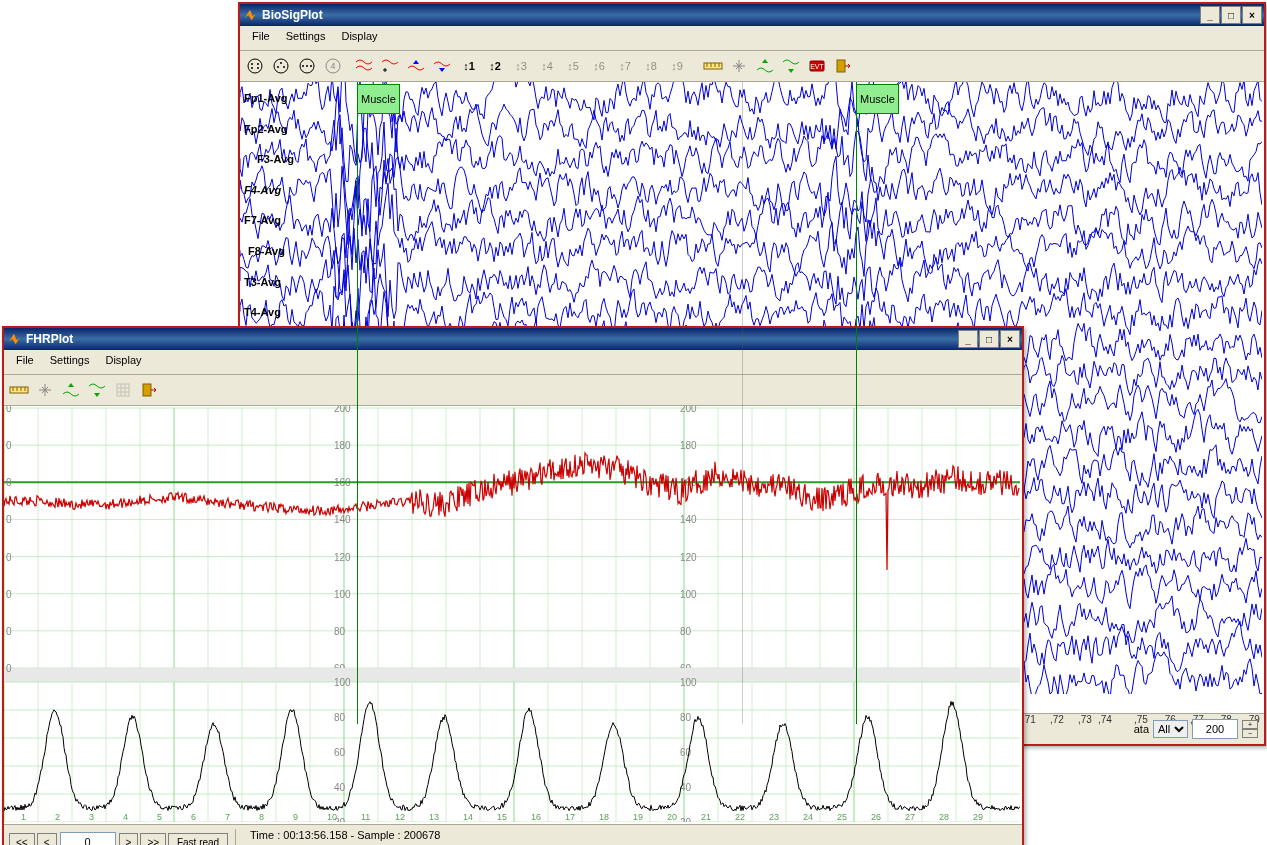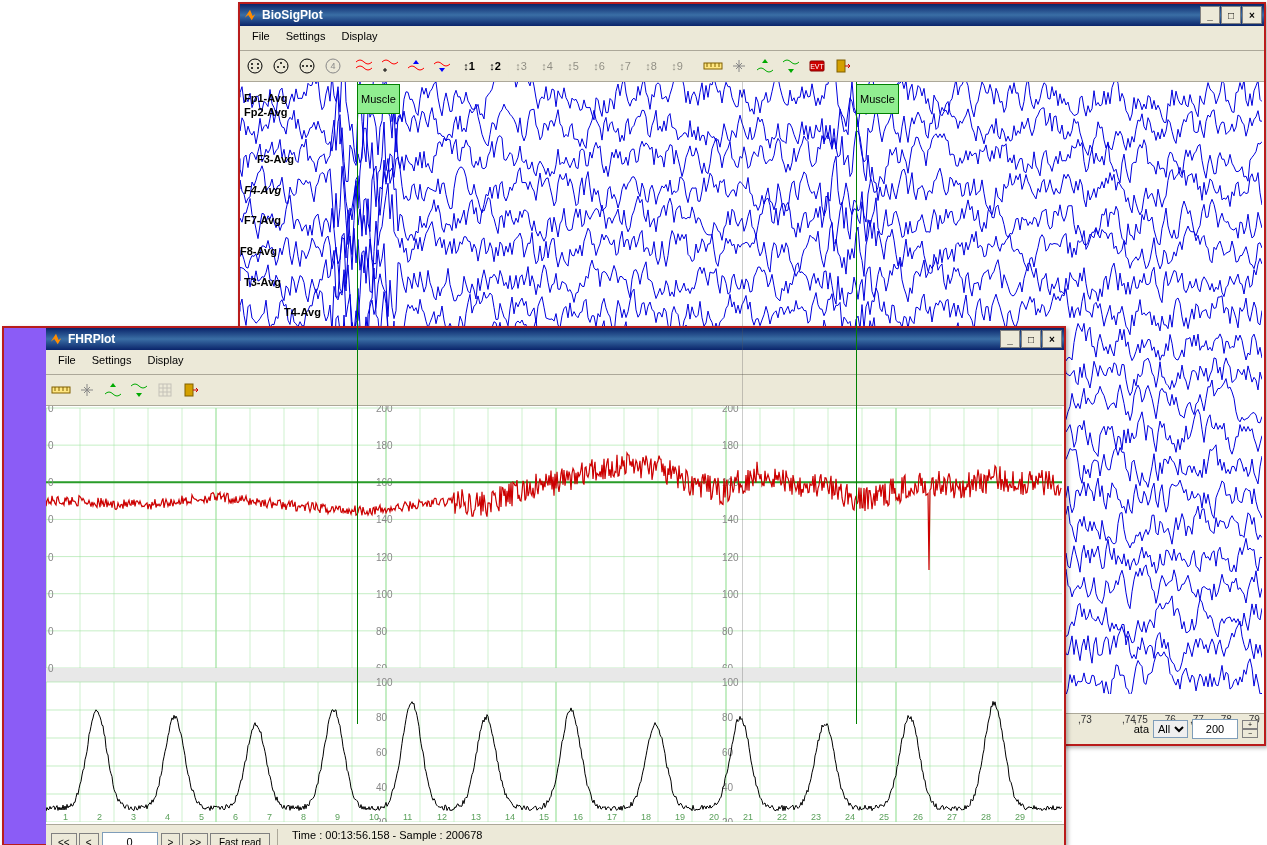--- a/index.html
+++ b/index.html
@@ -180,53 +180,53 @@
         <path d="M0 535.5 L0 523.8 L2 533.7 L4 537.2 L6 549.5 L8 537.4 L10 544.4 L12 552.5 L14 532.6 L16 546.5 L18 537.7 L20 534.0 L22 536.2 L24 539.9 L26 546.3 L28 555.2 L30 540.6 L32 542.3 L34 543.8 L36 542.8 L38 535.3 L40 548.9 L42 531.2 L44 527.6 L46 528.3 L48 519.3 L50 538.9 L52 532.7 L54 521.7 L56 534.1 L58 525.1 L60 527.5 L62 518.3 L64 520.1 L66 529.4 L68 526.1 L70 522.3 L72 514.1 L74 533.6 L76 528.7 L78 519.0 L80 519.3 L82 538.2 L84 527.1 L86 539.8 L88 540.9 L90 544.1 L92 503.6 L94 529.4 L96 504.0 L98 495.2 L100 516.4 L102 553.9 L104 574.9 L106 575.4 L108 548.2 L110 533.3 L112 535.7 L114 571.1 L116 530.0 L118 525.3 L120 499.9 L122 523.7 L124 551.4 L126 525.4 L128 506.7 L130 487.3 L132 526.6 L134 515.6 L136 541.5 L138 506.5 L140 507.3 L142 488.8 L144 516.3 L146 544.6 L148 553.2 L150 568.4 L152 589.9 L154 590.1 L156 531.0 L158 519.2 L160 537.0 L162 542.3 L164 534.3 L166 533.3 L168 528.6 L170 526.3 L172 538.7 L174 528.7 L176 538.8 L178 535.7 L180 543.6 L182 528.7 L184 537.4 L186 537.6 L188 541.2 L190 527.3 L192 539.7 L194 550.1 L196 556.3 L198 536.9 L200 531.6 L202 539.0 L204 544.5 L206 533.7 L208 543.2 L210 532.1 L212 522.2 L214 532.2 L216 544.1 L218 535.3 L220 540.5 L222 530.2 L224 526.6 L226 524.3 L228 530.5 L230 531.8 L232 543.8 L234 537.7 L236 530.3 L238 543.2 L240 529.7 L242 520.4 L244 532.9 L246 524.2 L248 524.2 L250 537.6 L252 547.6 L254 541.4 L256 541.1 L258 546.5 L260 551.5 L262 542.6 L264 531.9 L266 545.0 L268 547.9 L270 546.2 L272 531.3 L274 546.5 L276 539.6 L278 547.1 L280 544.3 L282 527.2 L284 530.3 L286 543.2 L288 549.0 L290 543.8 L292 537.3 L294 530.3 L296 527.0 L298 529.1 L300 539.3 L302 532.0 L304 534.0 L306 541.6 L308 549.7 L310 530.4 L312 535.6 L314 535.7 L316 530.6 L318 540.2 L320 540.2 L322 548.8 L324 548.0 L326 542.6 L328 528.9 L330 536.7 L332 541.2 L334 536.5 L336 529.5 L338 533.9 L340 526.8 L342 538.6 L344 539.3 L346 549.8 L348 550.5 L350 533.3 L352 547.6 L354 541.9 L356 540.9 L358 546.6 L360 540.0 L362 534.9 L364 541.9 L366 526.0 L368 543.0 L370 534.2 L372 539.1 L374 545.1 L376 550.3 L378 551.9 L380 536.3 L382 543.8 L384 548.0 L386 545.7 L388 543.5 L390 528.7 L392 530.4 L394 535.3 L396 524.4 L398 520.3 L400 520.9 L402 520.2 L404 517.9 L406 513.4 L408 535.3 L410 546.0 L412 537.9 L414 541.3 L416 544.2 L418 542.1 L420 545.7 L422 528.4 L424 519.4 L426 528.6 L428 525.6 L430 525.1 L432 534.6 L434 546.5 L436 549.7 L438 541.9 L440 534.5 L442 542.9 L444 531.8 L446 544.9 L448 549.5 L450 542.7 L452 529.6 L454 524.5 L456 531.6 L458 529.2 L460 531.4 L462 520.4 L464 513.5 L466 535.9 L468 527.6 L470 532.5 L472 524.4 L474 528.9 L476 528.0 L478 528.7 L480 527.4 L482 540.8 L484 529.4 L486 523.0 L488 527.4 L490 539.7 L492 534.8 L494 538.2 L496 546.0 L498 539.0 L500 542.8 L502 541.6 L504 542.7 L506 529.5 L508 531.1 L510 532.8 L512 529.3 L514 544.4 L516 538.6 L518 543.9 L520 538.9 L522 546.1 L524 548.7 L526 539.1 L528 526.3 L530 537.8 L532 525.1 L534 534.0 L536 528.1 L538 518.7 L540 538.4 L542 540.0 L544 543.5 L546 537.9 L548 529.0 L550 529.3 L552 529.1 L554 532.2 L556 537.3 L558 532.8 L560 545.8 L562 549.2 L564 549.5 L566 554.2 L568 539.5 L570 547.9 L572 549.9 L574 542.9 L576 532.6 L578 547.4 L580 551.8 L582 533.8 L584 512.9 L586 534.8 L588 526.3 L590 517.6 L592 535.7 L594 550.2 L596 523.9 L598 511.8 L600 510.2 L602 537.0 L604 528.6 L606 552.0 L608 530.5 L610 544.6 L612 536.9 L614 527.8 L616 548.0 L618 564.4 L620 562.7 L622 533.5 L624 517.4 L626 539.4 L628 550.1 L630 531.7 L632 513.6 L634 517.3 L636 533.5 L638 547.5 L640 537.9 L642 550.5 L644 544.1 L646 527.2 L648 530.6 L650 533.5 L652 544.2 L654 544.8 L656 537.1 L658 530.8 L660 542.2 L662 535.9 L664 541.9 L666 539.8 L668 551.6 L670 547.0 L672 530.6 L674 536.4 L676 528.9 L678 543.5 L680 546.6 L682 532.9 L684 534.2 L686 539.6 L688 544.9 L690 533.6 L692 545.4 L694 539.2 L696 537.6 L698 545.5 L700 543.8 L702 547.0 L704 551.8 L706 549.8 L708 540.3 L710 535.4 L712 523.8 L714 536.4 L716 546.7 L718 534.9 L720 533.4 L722 540.8 L724 540.2 L726 544.5 L728 537.2 L730 535.4 L732 523.4 L734 519.5 L736 522.1 L738 537.7 L740 539.9 L742 543.1 L744 541.8 L746 527.3 L748 539.6 L750 539.7 L752 550.7 L754 536.9 L756 530.3 L758 538.3 L760 531.1 L762 522.8 L764 534.7 L766 532.8 L768 535.1 L770 534.3 L772 522.6 L774 539.4 L776 532.3 L778 536.6 L780 541.3 L782 543.2 L784 539.9 L786 531.4 L788 545.5 L790 531.1 L792 520.2 L794 529.4 L796 543.3 L798 539.3 L800 525.1 L802 523.6 L804 540.6 L806 543.1 L808 544.7 L810 551.8 L812 556.3 L814 546.8 L816 548.4 L818 533.9 L820 522.9 L822 537.9 L824 546.8 L826 554.5 L828 552.9 L830 543.7 L832 539.8 L834 543.9 L836 533.8 L838 523.1 L840 521.4 L842 534.8 L844 526.8 L846 537.8 L848 534.7 L850 527.3 L852 535.5 L854 537.7 L856 539.0 L858 534.4 L860 539.9 L862 543.1 L864 534.9 L866 525.4 L868 541.8 L870 549.6 L872 540.8 L874 546.8 L876 542.0 L878 548.1 L880 547.0 L882 544.5 L884 550.7 L886 555.7 L888 549.0 L890 555.1 L892 560.9 L894 559.7 L896 548.0 L898 538.4 L900 546.1 L902 549.9 L904 539.6 L906 550.5 L908 542.6 L910 537.6 L912 540.6 L914 545.9 L916 528.1 L918 525.4 L920 521.4 L922 527.0 L924 525.9 L926 520.8 L928 521.9 L930 518.6 L932 513.9 L934 533.7 L936 527.4 L938 526.6 L940 534.1 L942 547.0 L944 539.6 L946 550.7 L948 550.2 L950 548.0 L952 537.0 L954 548.2 L956 542.5 L958 526.3 L960 517.3 L962 520.4 L964 528.6 L966 530.1 L968 536.7 L970 533.2 L972 536.6 L974 545.2 L976 551.4 L978 555.0 L980 541.0 L982 536.7 L984 541.3 L986 536.7 L988 535.6 L990 535.0 L992 539.7 L994 536.5 L996 540.6 L998 536.8 L1000 543.0 L1002 544.0 L1004 531.0 L1006 540.9 L1008 548.4 L1010 535.6 L1012 521.9 L1014 532.6 L1016 522.0 L1018 535.6 L1020 537.9 L1022 526.3" stroke="#0000dd" fill="none" stroke-width="1"></path>
         <path d="M0 566.1 L0 562.1 L2 564.8 L4 556.3 L6 559.6 L8 572.8 L10 562.6 L12 567.4 L14 554.8 L16 561.7 L18 555.6 L20 559.3 L22 566.6 L24 570.9 L26 570.9 L28 579.4 L30 571.0 L32 575.6 L34 575.9 L36 580.4 L38 572.0 L40 566.6 L42 561.7 L44 576.8 L46 572.9 L48 566.9 L50 577.4 L52 571.3 L54 565.7 L56 567.3 L58 569.3 L60 574.2 L62 567.6 L64 563.6 L66 574.3 L68 578.7 L70 565.8 L72 556.8 L74 551.8 L76 558.1 L78 550.3 L80 570.3 L82 574.6 L84 558.9 L86 565.8 L88 558.1 L90 559.8 L92 565.4 L94 560.6 L96 578.4 L98 542.5 L100 574.2 L102 550.3 L104 575.0 L106 586.6 L108 574.8 L110 600.4 L112 592.4 L114 603.8 L116 621.8 L118 625.6 L120 612.6 L122 579.5 L124 605.5 L126 585.0 L128 573.0 L130 546.7 L132 561.8 L134 581.9 L136 546.1 L138 556.3 L140 569.0 L142 536.7 L144 560.2 L146 561.7 L148 566.7 L150 557.7 L152 582.4 L154 604.9 L156 562.1 L158 594.2 L160 583.3 L162 572.2 L164 563.2 L166 574.6 L168 568.6 L170 561.9 L172 559.9 L174 569.0 L176 565.3 L178 563.1 L180 571.7 L182 556.2 L184 558.1 L186 572.5 L188 571.1 L190 578.2 L192 575.2 L194 568.7 L196 554.9 L198 550.3 L200 570.4 L202 567.7 L204 557.0 L206 568.0 L208 568.0 L210 577.5 L212 562.3 L214 567.8 L216 575.4 L218 570.6 L220 561.4 L222 558.9 L224 554.1 L226 564.5 L228 576.3 L230 580.9 L232 574.3 L234 582.4 L236 580.1 L238 587.5 L240 586.6 L242 568.9 L244 570.7 L246 580.4 L248 581.3 L250 583.3 L252 583.3 L254 585.3 L256 590.0 L258 585.7 L260 586.7 L262 578.2 L264 564.0 L266 555.1 L268 568.7 L270 569.6 L272 560.6 L274 560.0 L276 558.0 L278 560.2 L280 565.4 L282 576.2 L284 566.2 L286 576.0 L288 575.3 L290 560.6 L292 565.1 L294 578.2 L296 568.8 L298 559.3 L300 557.4 L302 558.1 L304 550.5 L306 547.0 L308 560.4 L310 569.4 L312 576.8 L314 577.6 L316 573.4 L318 577.7 L320 579.7 L322 583.6 L324 573.9 L326 565.2 L328 555.4 L330 550.0 L332 563.8 L334 573.4 L336 568.3 L338 569.2 L340 562.4 L342 567.6 L344 556.4 L346 546.6 L348 546.4 L350 563.2 L352 560.1 L354 564.1 L356 554.4 L358 565.6 L360 554.8 L362 556.8 L364 563.3 L366 557.6 L368 550.3 L370 552.6 L372 556.0 L374 564.1 L376 562.3 L378 551.3 L380 555.4 L382 550.8 L384 557.5 L386 571.4 L388 558.0 L390 555.0 L392 556.9 L394 562.1 L396 569.7 L398 566.5 L400 579.7 L402 567.9 L404 563.8 L406 573.2 L408 566.2 L410 570.3 L412 566.6 L414 562.8 L416 568.8 L418 561.4 L420 570.1 L422 578.3 L424 580.3 L426 585.7 L428 581.2 L430 569.2 L432 561.1 L434 559.8 L436 556.5 L438 552.2 L440 559.4 L442 553.2 L444 549.7 L446 558.1 L448 557.7 L450 564.1 L452 573.8 L454 564.7 L456 576.1 L458 578.8 L460 569.1 L462 566.5 L464 573.1 L466 582.2 L468 581.3 L470 568.1 L472 567.5 L474 554.8 L476 563.6 L478 563.6 L480 576.8 L482 569.8 L484 560.8 L486 570.3 L488 579.4 L490 566.1 L492 578.6 L494 574.9 L496 580.4 L498 586.1 L500 586.0 L502 578.0 L504 561.3 L506 550.0 L508 560.3 L510 571.6 L512 574.1 L514 575.6 L516 574.9 L518 561.8 L520 549.8 L522 565.7 L524 576.3 L526 559.9 L528 574.2 L530 564.7 L532 558.1 L534 555.6 L536 566.6 L538 579.6 L540 570.0 L542 574.4 L544 576.4 L546 572.6 L548 572.8 L550 578.1 L552 565.1 L554 574.3 L556 576.3 L558 581.4 L560 583.1 L562 584.9 L564 586.3 L566 589.5 L568 582.1 L570 578.2 L572 576.7 L574 569.1 L576 569.2 L578 563.3 L580 568.8 L582 550.8 L584 554.7 L586 573.7 L588 579.8 L590 570.0 L592 559.5 L594 572.8 L596 574.7 L598 570.7 L600 574.8 L602 569.9 L604 582.3 L606 589.2 L608 576.1 L610 580.7 L612 582.1 L614 591.4 L616 583.3 L618 582.3 L620 563.2 L622 576.8 L624 556.2 L626 577.9 L628 587.3 L630 581.8 L632 568.4 L634 549.0 L636 549.8 L638 575.7 L640 585.0 L642 589.4 L644 569.7 L646 580.0 L648 579.9 L650 568.9 L652 563.6 L654 552.7 L656 569.0 L658 572.0 L660 568.8 L662 562.7 L664 557.5 L666 555.7 L668 573.4 L670 573.0 L672 556.6 L674 555.7 L676 547.7 L678 568.3 L680 574.2 L682 559.3 L684 566.1 L686 570.6 L688 556.8 L690 558.4 L692 561.3 L694 561.6 L696 569.5 L698 572.4 L700 573.1 L702 583.2 L704 578.1 L706 560.0 L708 564.3 L710 568.7 L712 555.4 L714 571.9 L716 563.8 L718 554.8 L720 559.7 L722 574.4 L724 576.6 L726 577.7 L728 559.5 L730 552.3 L732 568.7 L734 578.8 L736 584.5 L738 578.3 L740 561.0 L742 559.2 L744 549.4 L746 566.0 L748 578.8 L750 582.7 L752 582.9 L754 565.8 L756 560.3 L758 552.6 L760 551.1 L762 567.5 L764 565.3 L766 572.9 L768 583.5 L770 564.7 L772 553.8 L774 545.8 L776 552.6 L778 561.3 L780 561.6 L782 577.1 L784 580.8 L786 578.3 L788 563.0 L790 551.1 L792 570.8 L794 562.0 L796 569.6 L798 581.4 L800 583.2 L802 570.9 L804 582.4 L806 566.4 L808 557.8 L810 559.4 L812 569.6 L814 576.4 L816 579.1 L818 561.6 L820 564.5 L822 560.6 L824 560.5 L826 572.0 L828 572.8 L830 563.9 L832 553.9 L834 572.5 L836 557.6 L838 568.1 L840 578.6 L842 564.1 L844 557.0 L846 567.9 L848 553.7 L850 569.4 L852 581.2 L854 562.1 L856 555.5 L858 572.6 L860 573.4 L862 572.4 L864 560.1 L866 554.8 L868 556.7 L870 572.4 L872 562.5 L874 553.7 L876 565.5 L878 554.0 L880 549.3 L882 542.4 L884 542.6 L886 563.0 L888 553.8 L890 570.2 L892 576.3 L894 572.6 L896 576.9 L898 564.8 L900 567.9 L902 555.7 L904 563.3 L906 572.3 L908 565.1 L910 563.2 L912 564.5 L914 576.3 L916 558.8 L918 552.4 L920 550.5 L922 565.7 L924 557.1 L926 566.8 L928 560.4 L930 575.8 L932 580.0 L934 582.2 L936 588.5 L938 589.5 L940 587.2 L942 580.3 L944 570.3 L946 571.9 L948 560.7 L950 567.2 L952 574.6 L954 564.0 L956 557.1 L958 565.4 L960 556.3 L962 558.7 L964 566.9 L966 562.6 L968 570.9 L970 562.5 L972 556.9 L974 562.1 L976 572.3 L978 562.7 L980 557.9 L982 567.8 L984 574.4 L986 566.3 L988 565.5 L990 558.3 L992 551.0 L994 555.1 L996 547.2 L998 543.3 L1000 539.2 L1002 554.2 L1004 562.4 L1006 568.4 L1008 565.9 L1010 556.9 L1012 568.2 L1014 576.8 L1016 562.2 L1018 571.4 L1020 562.9 L1022 575.5" stroke="#0000dd" fill="none" stroke-width="1"></path>
         <path d="M0 596.7 L0 600.4 L2 596.0 L4 602.8 L6 613.7 L8 607.1 L10 607.6 L12 598.5 L14 586.7 L16 582.6 L18 576.9 L20 586.7 L22 598.2 L24 602.6 L26 595.9 L28 603.9 L30 601.6 L32 609.0 L34 608.1 L36 590.4 L38 592.1 L40 601.8 L42 602.7 L44 604.7 L46 604.8 L48 606.8 L50 611.4 L52 607.2 L54 608.1 L56 599.6 L58 585.4 L60 576.6 L62 590.2 L64 591.0 L66 582.0 L68 581.4 L70 579.4 L72 581.6 L74 586.8 L76 597.6 L78 587.6 L80 597.4 L82 596.7 L84 609.6 L86 603.0 L88 609.6 L90 596.2 L92 562.5 L94 553.0 L96 552.3 L98 606.7 L100 565.0 L102 583.6 L104 597.3 L106 611.1 L108 609.4 L110 595.1 L112 605.7 L114 610.5 L116 620.8 L118 593.3 L120 568.7 L122 618.4 L124 572.4 L126 592.3 L128 608.0 L130 587.1 L132 585.7 L134 564.3 L136 577.5 L138 622.2 L140 640.5 L142 590.3 L144 607.6 L146 580.9 L148 581.5 L150 624.9 L152 621.7 L154 647.7 L156 610.0 L158 602.2 L160 589.5 L162 605.6 L164 594.3 L166 589.5 L168 592.8 L170 588.1 L172 602.9 L174 594.9 L176 583.1 L178 585.4 L180 596.8 L182 609.3 L184 594.3 L186 589.1 L188 589.9 L190 594.9 L192 590.2 L194 602.5 L196 590.2 L198 585.8 L200 594.9 L202 587.8 L204 591.8 L206 588.1 L208 584.3 L210 590.2 L212 582.9 L214 591.6 L216 599.7 L218 601.8 L220 607.2 L222 602.6 L224 590.6 L226 582.5 L228 581.2 L230 577.9 L232 573.6 L234 580.8 L236 574.6 L238 571.1 L240 579.5 L242 579.1 L244 585.5 L246 595.2 L248 586.1 L250 597.5 L252 600.2 L254 590.5 L256 587.9 L258 594.5 L260 603.6 L262 602.7 L264 589.5 L266 588.9 L268 603.7 L270 601.5 L272 595.0 L274 604.2 L276 594.8 L278 584.3 L280 593.0 L282 601.6 L284 588.0 L286 600.3 L288 596.5 L290 601.9 L292 607.5 L294 607.4 L296 599.4 L298 610.3 L300 615.5 L302 608.2 L304 608.9 L306 605.1 L308 602.7 L310 599.8 L312 585.3 L314 599.9 L316 604.4 L318 608.1 L320 615.1 L322 615.9 L324 598.3 L326 586.8 L328 581.4 L330 590.6 L332 602.6 L334 592.4 L336 596.4 L338 598.1 L340 594.3 L342 594.4 L344 599.6 L346 586.6 L348 595.7 L350 597.7 L352 602.8 L354 604.5 L356 606.3 L358 607.7 L360 611.0 L362 603.5 L364 599.6 L366 598.1 L368 590.5 L370 590.7 L372 584.7 L374 590.2 L376 606.1 L378 597.3 L380 602.4 L382 602.2 L384 593.6 L386 585.6 L388 593.0 L390 593.7 L392 590.9 L394 593.3 L396 590.1 L398 597.7 L400 602.0 L402 593.8 L404 596.7 L406 597.5 L408 603.4 L410 598.3 L412 597.7 L414 585.7 L416 594.2 L418 608.9 L420 611.4 L422 610.7 L424 603.3 L426 592.5 L428 606.5 L430 595.1 L432 604.2 L434 610.7 L436 613.4 L438 620.2 L440 618.9 L442 611.8 L444 596.6 L446 588.7 L448 604.0 L450 608.3 L452 604.2 L454 596.6 L456 588.0 L458 581.3 L460 578.5 L462 595.7 L464 594.9 L466 605.9 L468 593.9 L470 606.7 L472 612.2 L474 609.2 L476 616.4 L478 608.9 L480 604.8 L482 613.5 L484 600.9 L486 595.4 L488 590.6 L490 595.5 L492 596.6 L494 596.2 L496 605.6 L498 600.1 L500 609.3 L502 602.4 L504 600.2 L506 610.4 L508 613.5 L510 597.3 L512 583.5 L514 585.5 L516 598.5 L518 599.6 L520 600.0 L522 609.0 L524 590.6 L526 600.3 L528 606.3 L530 609.6 L532 601.9 L534 611.3 L536 597.9 L538 608.8 L540 610.1 L542 613.9 L544 612.3 L546 609.2 L548 617.7 L550 600.0 L552 585.0 L554 579.2 L556 592.9 L558 589.1 L560 595.7 L562 605.8 L564 614.2 L566 619.6 L568 621.4 L570 606.5 L572 602.2 L574 594.7 L576 605.5 L578 606.4 L580 602.2 L582 621.6 L584 628.8 L586 631.9 L588 600.9 L590 603.0 L592 615.7 L594 614.9 L596 593.0 L598 610.2 L600 583.7 L602 569.4 L604 571.8 L606 587.9 L608 598.6 L610 603.0 L612 619.0 L614 606.0 L616 589.1 L618 582.6 L620 597.2 L622 596.1 L624 580.6 L626 607.8 L628 619.4 L630 628.7 L632 621.4 L634 623.7 L636 591.9 L638 575.3 L640 587.5 L642 601.5 L644 606.7 L646 612.1 L648 616.8 L650 596.9 L652 606.0 L654 602.0 L656 598.1 L658 584.1 L660 577.8 L662 579.1 L664 594.4 L666 584.3 L668 602.9 L670 603.6 L672 613.0 L674 593.2 L676 604.9 L678 588.6 L680 599.2 L682 611.6 L684 613.4 L686 610.8 L688 601.8 L690 603.0 L692 589.0 L694 591.1 L696 605.7 L698 601.8 L700 604.0 L702 592.7 L704 588.3 L706 588.1 L708 599.1 L710 608.5 L712 590.9 L714 582.2 L716 593.3 L718 582.2 L720 590.5 L722 583.2 L724 598.0 L726 601.9 L728 603.9 L730 610.1 L732 611.0 L734 608.7 L736 601.8 L738 591.8 L740 593.4 L742 582.1 L744 588.6 L746 596.0 L748 585.4 L750 578.5 L752 586.8 L754 577.7 L756 580.1 L758 588.3 L760 584.0 L762 592.4 L764 584.0 L766 578.3 L768 583.6 L770 593.7 L772 584.1 L774 579.3 L776 589.2 L778 595.8 L780 587.7 L782 586.9 L784 579.7 L786 600.0 L788 593.0 L790 606.1 L792 614.7 L794 618.2 L796 610.1 L798 604.6 L800 602.3 L802 594.8 L804 582.8 L806 592.3 L808 599.9 L810 612.1 L812 609.9 L814 594.6 L816 603.0 L818 612.9 L820 592.7 L822 602.8 L824 613.4 L826 613.1 L828 606.7 L830 592.6 L832 600.6 L834 593.2 L836 604.1 L838 599.1 L840 599.9 L842 599.4 L844 590.9 L846 600.2 L848 601.5 L850 601.2 L852 593.2 L854 593.9 L856 604.0 L858 602.4 L860 601.9 L862 598.7 L864 611.1 L866 599.7 L868 608.5 L870 617.4 L872 597.5 L874 596.1 L876 582.8 L878 583.7 L880 593.4 L882 593.0 L884 593.6 L886 605.8 L888 607.5 L890 614.5 L892 609.3 L894 596.0 L896 584.6 L898 578.5 L900 582.2 L902 584.5 L904 600.7 L906 602.4 L908 592.6 L910 591.7 L912 590.1 L914 580.3 L916 573.6 L918 570.0 L920 574.0 L922 573.5 L924 569.8 L926 574.2 L928 575.7 L930 591.5 L932 593.6 L934 599.3 L936 603.1 L938 597.0 L940 607.1 L942 593.7 L944 589.2 L946 586.0 L948 594.4 L950 600.3 L952 593.0 L954 595.8 L956 608.9 L958 599.1 L960 592.0 L962 595.1 L964 604.1 L966 594.4 L968 604.8 L970 591.7 L972 604.6 L974 595.5 L976 602.9 L978 603.8 L980 594.7 L982 583.4 L984 598.1 L986 590.3 L988 592.1 L990 607.1 L992 605.2 L994 599.4 L996 596.8 L998 603.2 L1000 594.9 L1002 600.0 L1004 587.8 L1006 592.3 L1008 581.3 L1010 576.8 L1012 586.1 L1014 604.1 L1016 592.1 L1018 601.0 L1020 611.8 L1022 611.4" stroke="#0000dd" fill="none" stroke-width="1"></path>
       </svg>
     <div class="vline" style="left:117px"></div>
     <div class="vline" style="left:616px"></div>
     <div class="vline" style="left:502px;background:#555;opacity:.3"></div>
     <div class="event-marker" style="left:117px;top:2px">Muscle</div>
     <div class="event-marker" style="left:616px;top:2px">Muscle</div>
   <div class="channel-label" style="left: 4px; top: 10px;">Fp1-Avg</div>
-      <div class="channel-label" style="left: 4px; top: 24px;">Fp2-Avg</div>
+      <div class="channel-label" style="left: 4px; top: 41px;">Fp2-Avg</div>
       <div class="channel-label" style="left: 17px; top: 71.2px;">F3-Avg</div>
       <div class="channel-label" style="left: 4px; top: 101.8px; font-style: italic;">F4-Avg</div>
       <div class="channel-label" style="left: 4px; top: 132.4px;">F7-Avg</div>
-      <div class="channel-label" style="left: 0; top: 163px;">F8-Avg</div>
+      <div class="channel-label" style="left: 8px; top: 163px;">F8-Avg</div>
       <div class="channel-label" style="left: 4px; top: 193.6px;">T3-Avg</div>
-      <div class="channel-label" style="left: 4px; top: 224.2px; padding-left: 40px;">T4-Avg</div>
+      <div class="channel-label" style="left: 4px; top: 224.2px;">T4-Avg</div>
     </div>
   <div style="position:absolute;bottom:0;left:0;right:0;height:30px;background:#ece9d8;border-top:1px solid #aca899">
     <div id="biosig-xticks" style="position:absolute;left:782px;top:0;font-size:10px;color:#333">
         <span style="position: absolute; left: 0px; top: 0px;">,71</span>
         <span style="position: absolute; left: 28px; top: 0px;">,72</span>
         <span style="position: absolute; left: 56px; top: 0px;">,73</span>
-        <span style="position: absolute; left: 100px; top: 0px;">,74</span>
+        <span style="position: absolute; left: 76px; top: 0px;">,74</span>
         <span style="position: absolute; left: 112px; top: 0px; text-align: center;">,75</span>
         <span style="position: absolute; left: 140px; top: 0px;">,76</span>
         <span style="position: absolute; left: 168px; top: 0px;">,77</span>
         <span style="position: absolute; left: 196px; top: 0px;">,78</span>
         <span style="position: absolute; left: 224px; top: 0px;">,79</span>
       </div>
     <div class="btm-ctrl" style="bottom:3px">
       <span>ata</span>
       <select class="sel"><option>All</option></select>
       <input class="txtin" value="200" style="">
       <div class="spinbtn">
           <button>+</button>
           <button>−</button>
         </div>
     </div>
   </div>
 </div>
 
-<div class="window" style="left:2px;top:326px;width:1018px;height:516px;padding-left:42px;">
+<div class="window" style="left:2px;top:326px;width:1018px;height:516px;">
   <div class="titlebar">
     <span class="icon">
         <svg class="matlab-icon" viewBox="0 0 16 16">
           <path d="M8 2 L11 9 L14 7 L10 14 L6 8 L2 11 Z" fill="#ff8c00"></path>
         </svg>
       </span>
     <span class="title">FHRPlot</span>
     <div class="winbtns">
       <div class="winbtn">_</div>
       <div class="winbtn">□</div>

